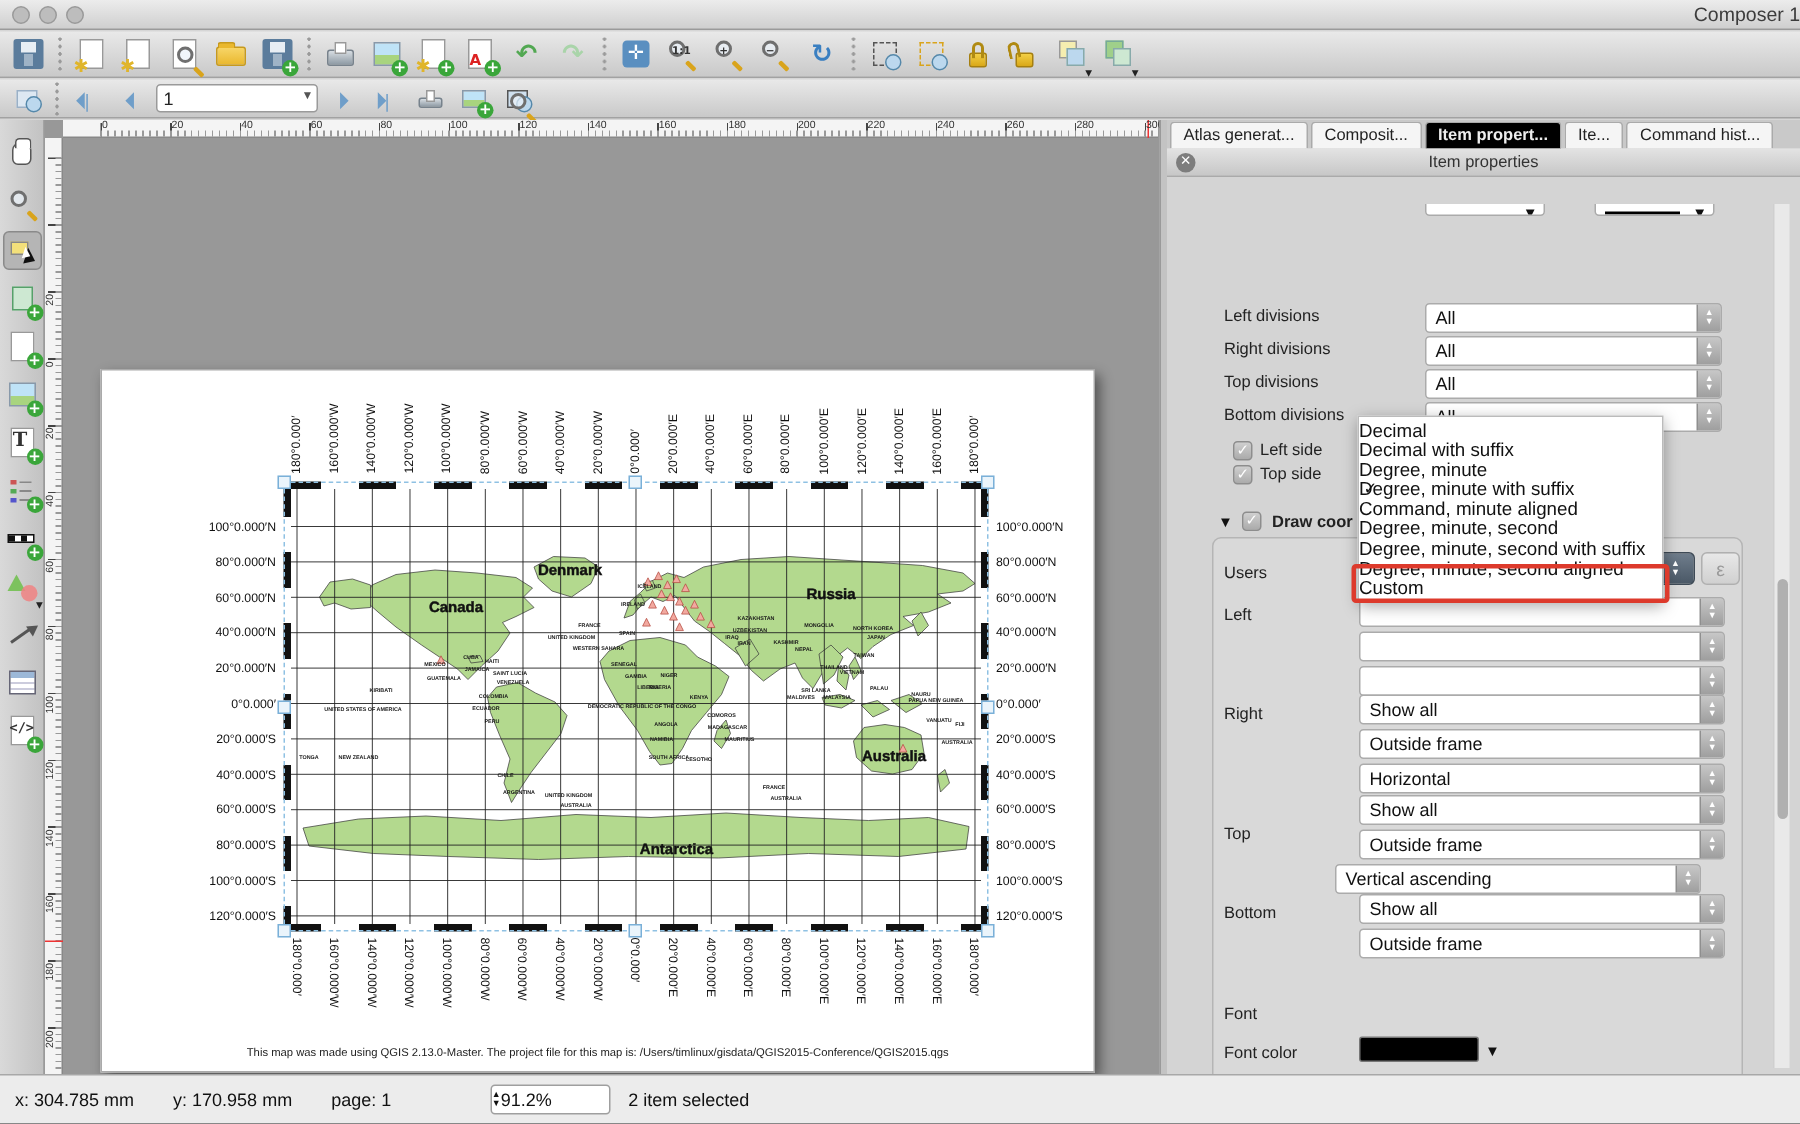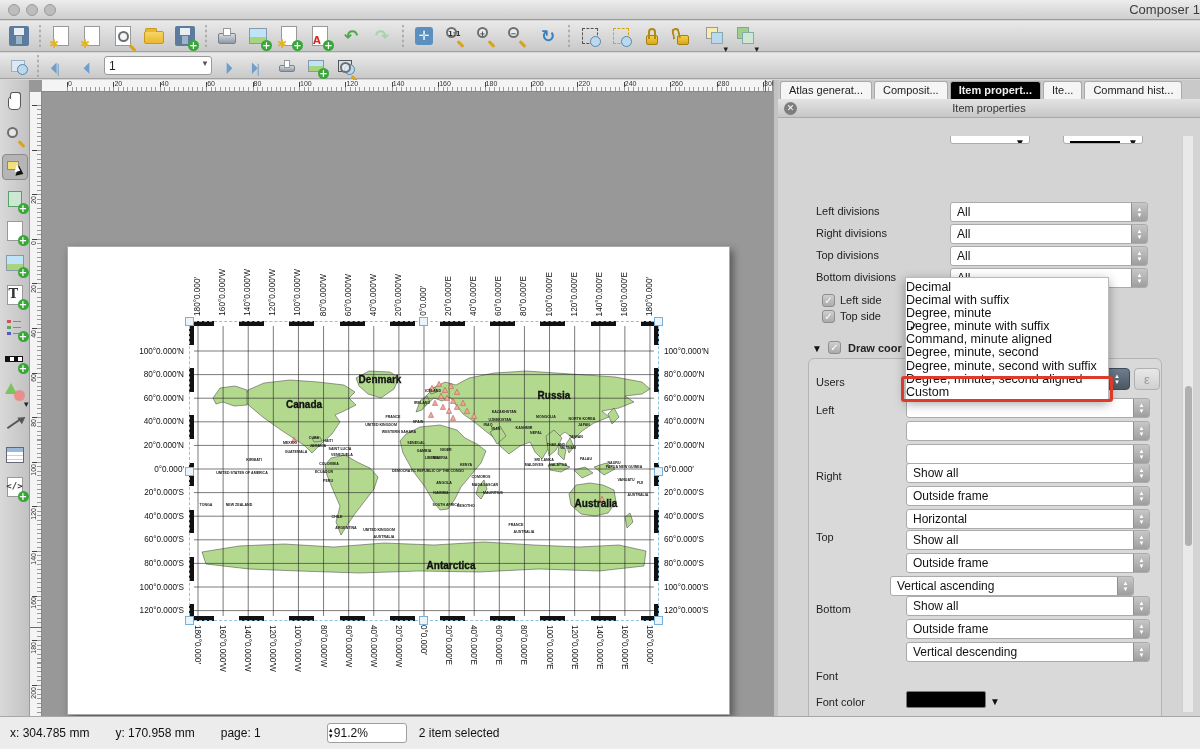--- a/index.html
+++ b/index.html
@@ -332,20 +332,21 @@
         <span style="top: 416.2px;">120</span>
         <span style="top: 460.8px;">140</span>
         <span style="top: 505.4px;">160</span>
         <span style="top: 550px;">180</span>
         <span style="top: 594.6px;">200</span>
         <span style="top: 639.2px;">220</span>
       </div>
 
     <div class="canvas">
       <div class="page">
+        <div class="caption">This map was made using QGIS 2.13.0-Master. The project file for this map is:  /Users/timlinux/gisdata/QGIS2015-Conference/QGIS2015.qgs</div>
         <div class="mapframe">
           <svg id="mapsvg" style="position:absolute;left:5px;top:5px" width="460" height="290" viewBox="0 0 460 290">
               <rect x="0" y="0" width="460" height="290" fill="#ffffff"></rect>
               <polygon points="54,64 70,57 96,54 124,56 150,59 161,66 155,72 162,79 150,85 141,89 146,96 138,108 127,118 118,127 111,120 99,112 87,104 70,92 58,82 49,74" fill="#b3d98e" stroke="#3d3d3d" stroke-width="0.5"></polygon>
               <polygon points="19,72 26,62 41,60 53,64 53,79 40,80 29,76 22,78" fill="#b3d98e" stroke="#3d3d3d" stroke-width="0.5"></polygon>
               <polygon points="162,52 175,45 196,46 205,52 200,63 187,72 174,68 165,60" fill="#b3d98e" stroke="#3d3d3d" stroke-width="0.5"></polygon>
               <polygon points="137,132 151,129 163,136 176,142 184,151 180,163 170,176 160,189 152,201 147,209 142,196 146,180 139,164 133,149 131,139" fill="#b3d98e" stroke="#3d3d3d" stroke-width="0.5"></polygon>
               <polygon points="212,108 226,101 246,99 263,104 271,112 283,118 292,125 287,137 277,149 267,161 261,173 254,183 246,184 239,175 231,161 219,145 209,127 206,115" fill="#b3d98e" stroke="#3d3d3d" stroke-width="0.5"></polygon>
               <polygon points="284,161 290,154 293,163 287,173 282,168" fill="#b3d98e" stroke="#3d3d3d" stroke-width="0.5"></polygon>
               <polygon points="222,86 226,75 233,69 241,61 251,56 262,59 275,52 300,47 332,45 362,47 392,49 421,51 448,56 456,63 448,68 431,70 440,76 425,82 408,85 415,91 400,97 388,105 380,113 371,106 362,113 354,123 348,133 341,126 336,116 326,120 315,128 307,121 299,111 289,103 279,95 269,88 262,79 256,71 248,75 240,72 233,78 228,84" fill="#b3d98e" stroke="#3d3d3d" stroke-width="0.5"></polygon>
@@ -656,44 +657,40 @@
             </span></div>
         <div class="combo" style="left:128px;top:350px;width:244px"><span>Outside frame</span><span class="capr">
               <i class="u">▲</i>
               <i class="d">▼</i>
             </span></div>
         <div class="combo" style="left:128px;top:373px;width:244px"><span>Horizontal</span><span class="capr">
               <i class="u">▲</i>
               <i class="d">▼</i>
             </span></div>
 
-        <span class="plabel" style="position:absolute;left:38px;top:395px">Top</span>
+        <span class="plabel" style="position:absolute;left:38px;top:414px">Top</span>
         <div class="combo" style="left:128px;top:394px;width:244px"><span>Show all</span><span class="capr">
               <i class="u">▲</i>
               <i class="d">▼</i>
             </span></div>
         <div class="combo" style="left:128px;top:417px;width:244px"><span>Outside frame</span><span class="capr">
               <i class="u">▲</i>
               <i class="d">▼</i>
             </span></div>
         <div class="combo" style="left:112px;top:440px;width:244px"><span>Vertical ascending</span><span class="capr">
               <i class="u">▲</i>
               <i class="d">▼</i>
             </span></div>
 
         <span class="plabel" style="position:absolute;left:38px;top:467px">Bottom</span>
         <div class="combo" style="left:128px;top:460px;width:244px"><span>Show all</span><span class="capr">
               <i class="u">▲</i>
               <i class="d">▼</i>
             </span></div>
         <div class="combo" style="left:128px;top:483px;width:244px"><span>Outside frame</span><span class="capr">
-              <i class="u">▲</i>
-              <i class="d">▼</i>
-            </span></div>
-        <div class="combo" style="left:128px;top:506px;width:244px"><span>Vertical descending</span><span class="capr">
               <i class="u">▲</i>
               <i class="d">▼</i>
             </span></div>
 
         <span class="plabel" style="position:absolute;left:38px;top:534px">Font</span>
 
         <span class="plabel" style="position:absolute;left:38px;top:560px">Font color</span>
         <span class="swatch" style="left:128px;top:555px;width:80px"></span>
         <span class="dropmark" style="left:212px;top:560px">▼</span>
 

